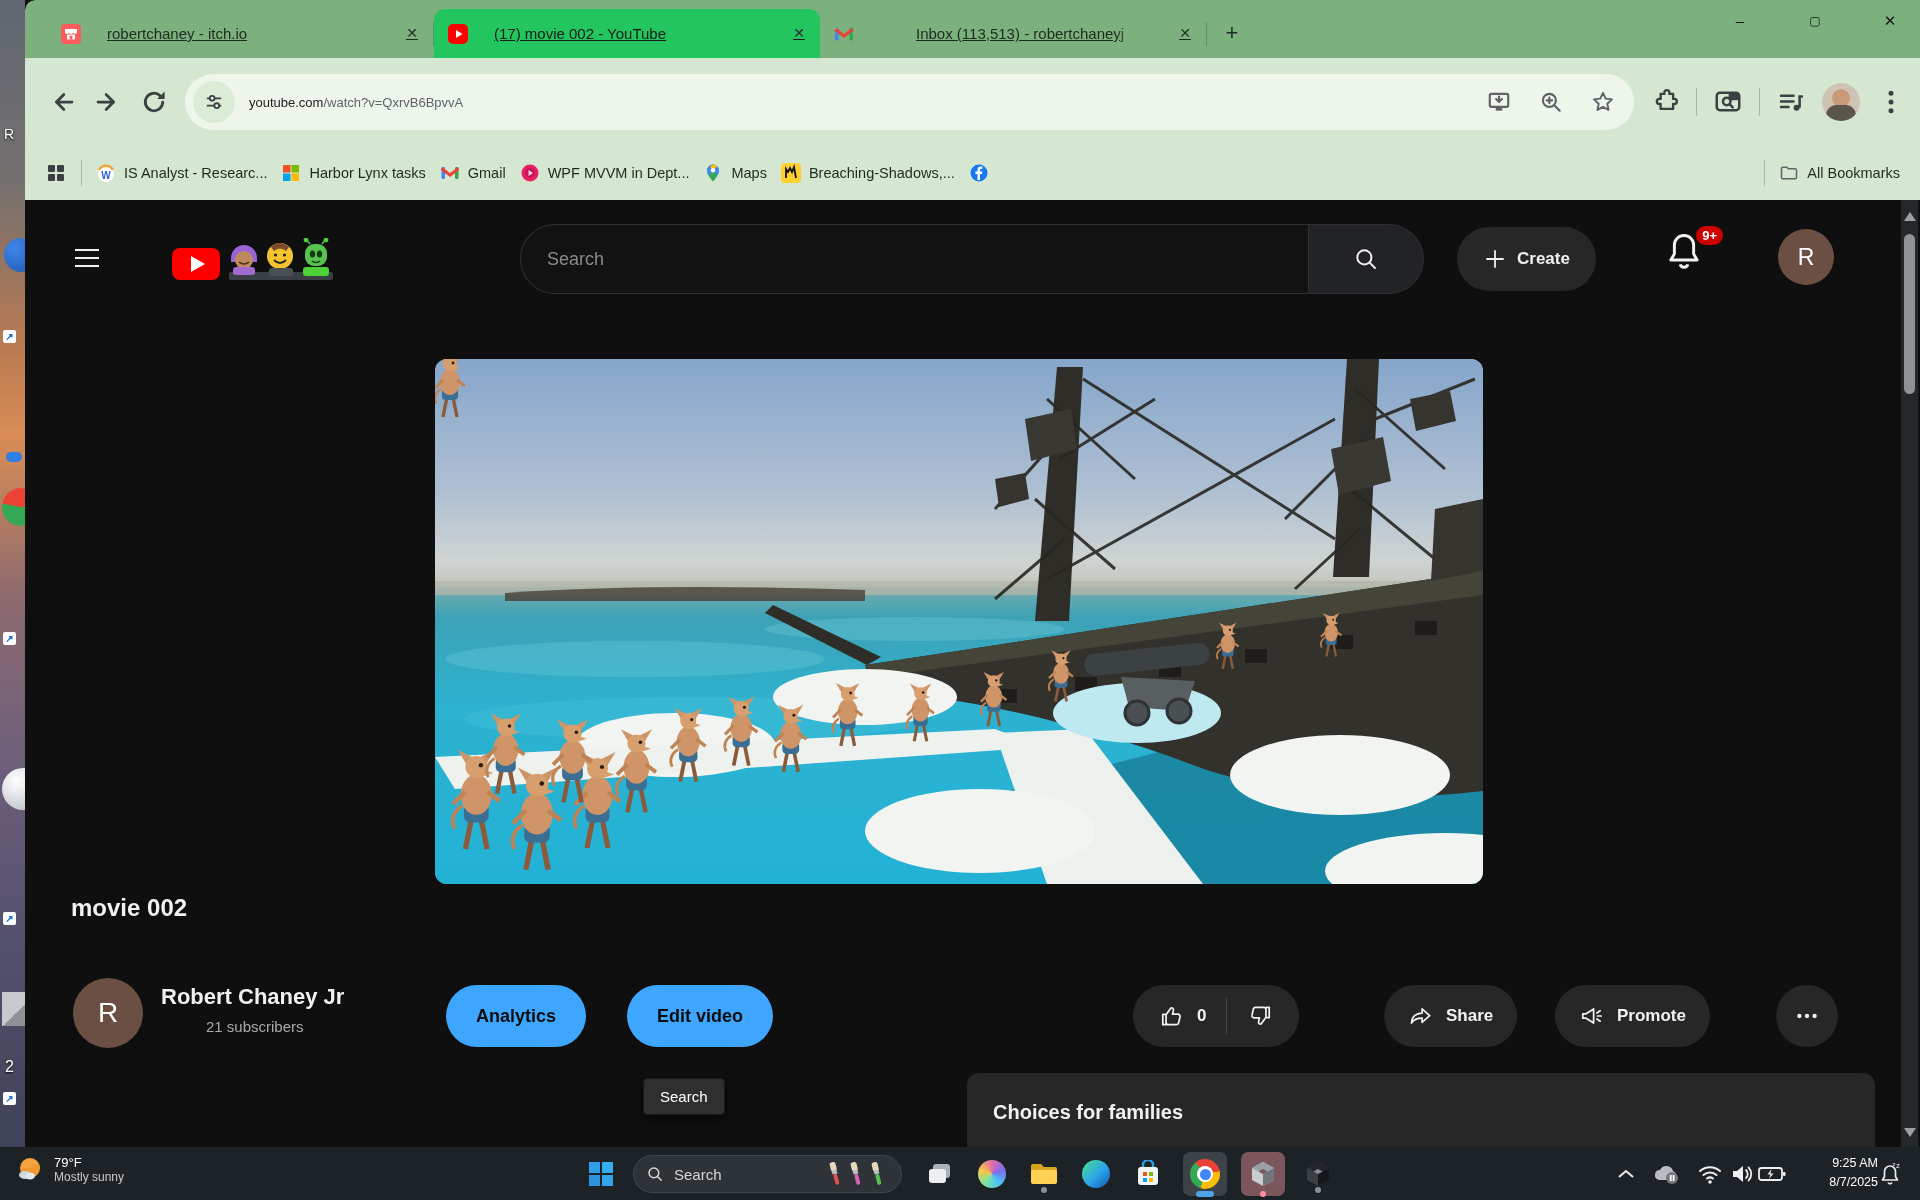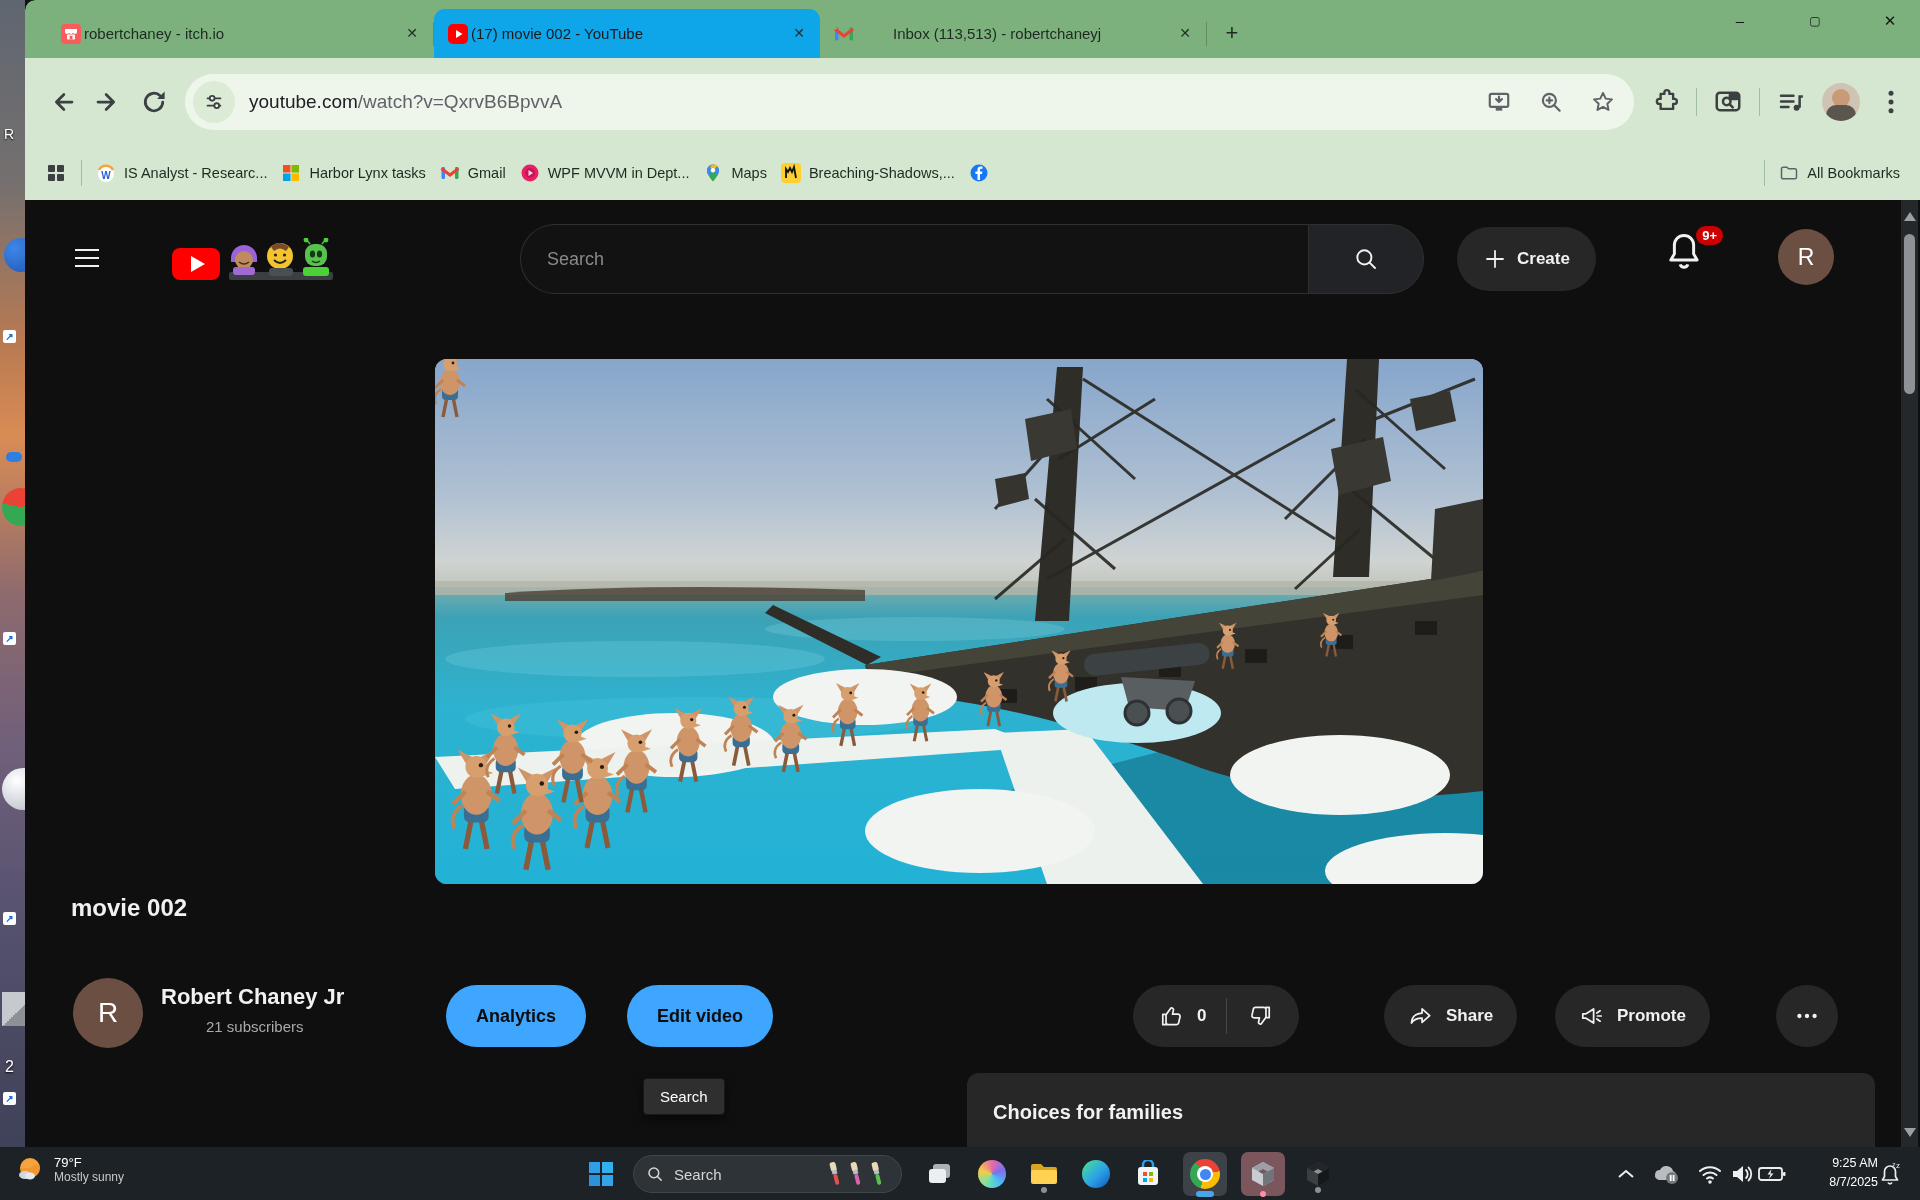--- a/index.html
+++ b/index.html
@@ -13,39 +13,39 @@
   .desktop .frag { position:absolute; }
   .d-label { color:#fff; font-size:14px; text-shadow:0 1px 2px #000; }
   .badge-arrow { width:13px; height:13px; background:#fff; border-radius:2px; color:#1a6fe0; font-size:10px; font-weight:bold; text-align:center; line-height:13px; }
 
   
   .browser { position:absolute; left:25px; top:0; width:1895px; height:1147px; background:#0f0f0f; border-radius:10px 0 0 0; overflow:hidden; }
 
   
   .tabbar { position:relative; height:58px; background:#7cb17e; border-radius:10px 0 0 0; }
   .tabs { position:absolute; left:22px; top:9px; display:flex; align-items:flex-end; }
-  .tab { width:386px; height:49px; display:flex; align-items:center; gap:3px; padding:0 12px 0 14px;
-    border-radius:11px 11px 0 0; color:#1e2a20; font-size:15px; position:relative; }
-  .tab.active { background:#0ea5e9; color:#1b1b1b; }
+  .tab { width:386px; height:49px; display:flex; align-items:center; gap:26px; padding:0 12px 0 14px;
+    border-radius:11px 11px 0 0; color:#1e2a20; font-size:15px; position:relative;text-decoration:underline; }
+  .tab.active { background:#22c55e; color:#1b1b1b; }
   .tab .t-title { flex:1; white-space:nowrap; overflow:hidden; }
   .tab.fade .t-title { -webkit-mask-image:linear-gradient(90deg,#000 85%,transparent); mask-image:linear-gradient(90deg,#000 85%,transparent);margin-left:36px; }
   .tab .t-close { width:18px; height:18px; line-height:17px; text-align:center; border-radius:50%; font-size:14px; color:#243026; }
   .tab-sep { width:1px; height:24px; background:#5f8f65; margin:0 0 12px 0; }
   .newtab { width:30px; height:30px; margin:0 0 9px 10px; border-radius:50%; font-size:22px; line-height:28px; text-align:center; color:#1e2a20; }
   .favicon { width:20px; height:20px; flex:0 0 20px; border-radius:4px; position:relative; }
   .win-btns { position:absolute; right:14px; top:4px; display:flex; gap:43px; }
   .win-btn { width:32px; height:34px; color:#151515; font-size:15px; text-align:center; line-height:34px; }
   .wb-max { font-size:12px; }
 
   
   .toolbar { height:88px; background:#d5e7d1; display:flex; align-items:center; padding:0 14px 0 22px; gap:16px; }
   .nav-ic { width:30px; height:30px; flex:0 0 auto; }
   .omnibox { flex:1; height:56px; background:#eef5eb; border-radius:28px; display:flex; align-items:center; padding:0 18px 0 8px; gap:14px; min-width:0; }
   .tune-chip { width:42px; height:42px; border-radius:50%; background:#dcebd6; display:flex; align-items:center; justify-content:center; }
-  .url { flex:1; font-size:19px; white-space:nowrap; overflow:hidden; }
+  .url { flex:1; font-size:13px; white-space:nowrap; overflow:hidden; }
   .url .dom { color:#202124; } .url .path { color:#5f6368; }
   .omni-ics { display:flex; gap:26px; align-items:center; }
   .tb-sep { width:1px; height:28px; background:#9fbf9e; }
   .avatar-chip { width:38px; height:38px; border-radius:50%; overflow:hidden; background:#cfc4b4; position:relative; flex:0 0 auto; }
   .avatar-chip .head { position:absolute; left:10px; top:6px; width:18px; height:18px; border-radius:50%; background:#c99a78; }
   .avatar-chip .bust { position:absolute; left:4px; top:22px; width:30px; height:18px; border-radius:10px 10px 0 0; background:#5a564e; }
 
   
   .bookmarks { height:54px; background:#d5e7d1; display:flex; align-items:center; padding:0 20px; gap:14px; font-size:14.5px; color:#1f2a20; }
   .bm { display:flex; align-items:center; gap:8px; white-space:nowrap; }

